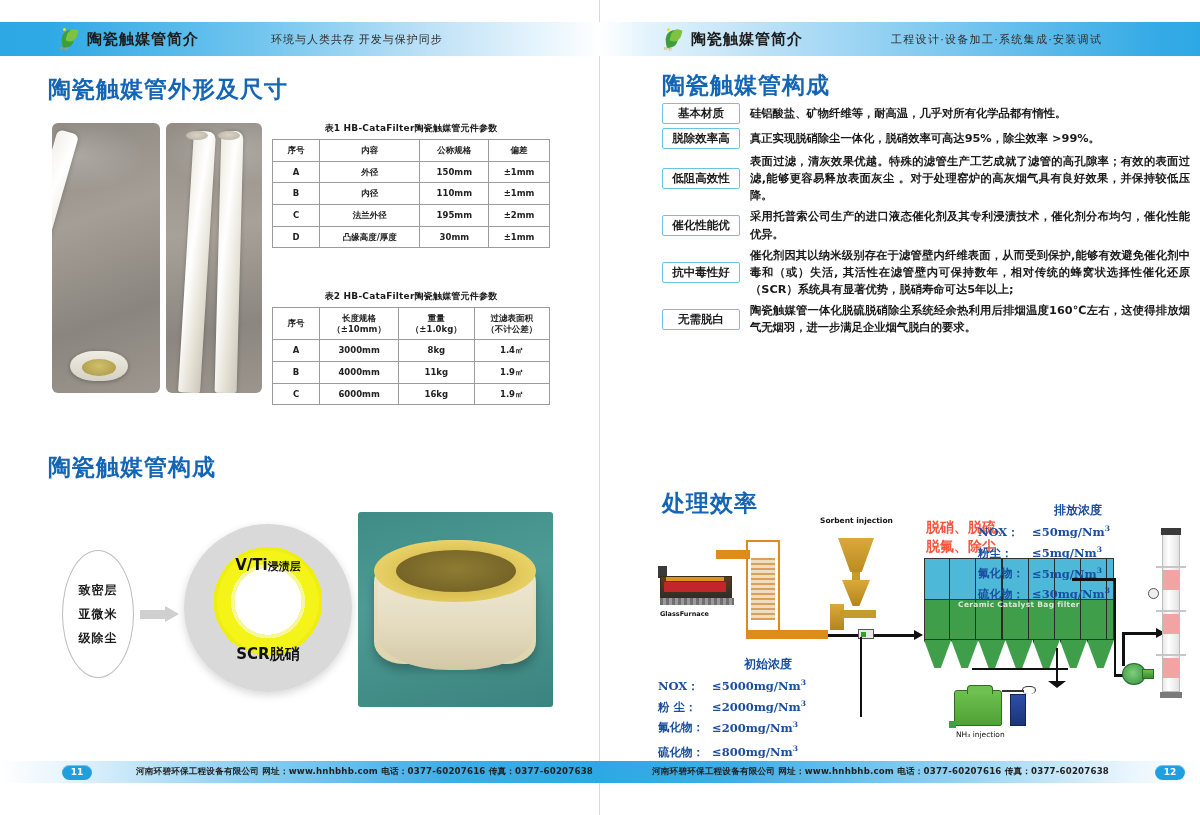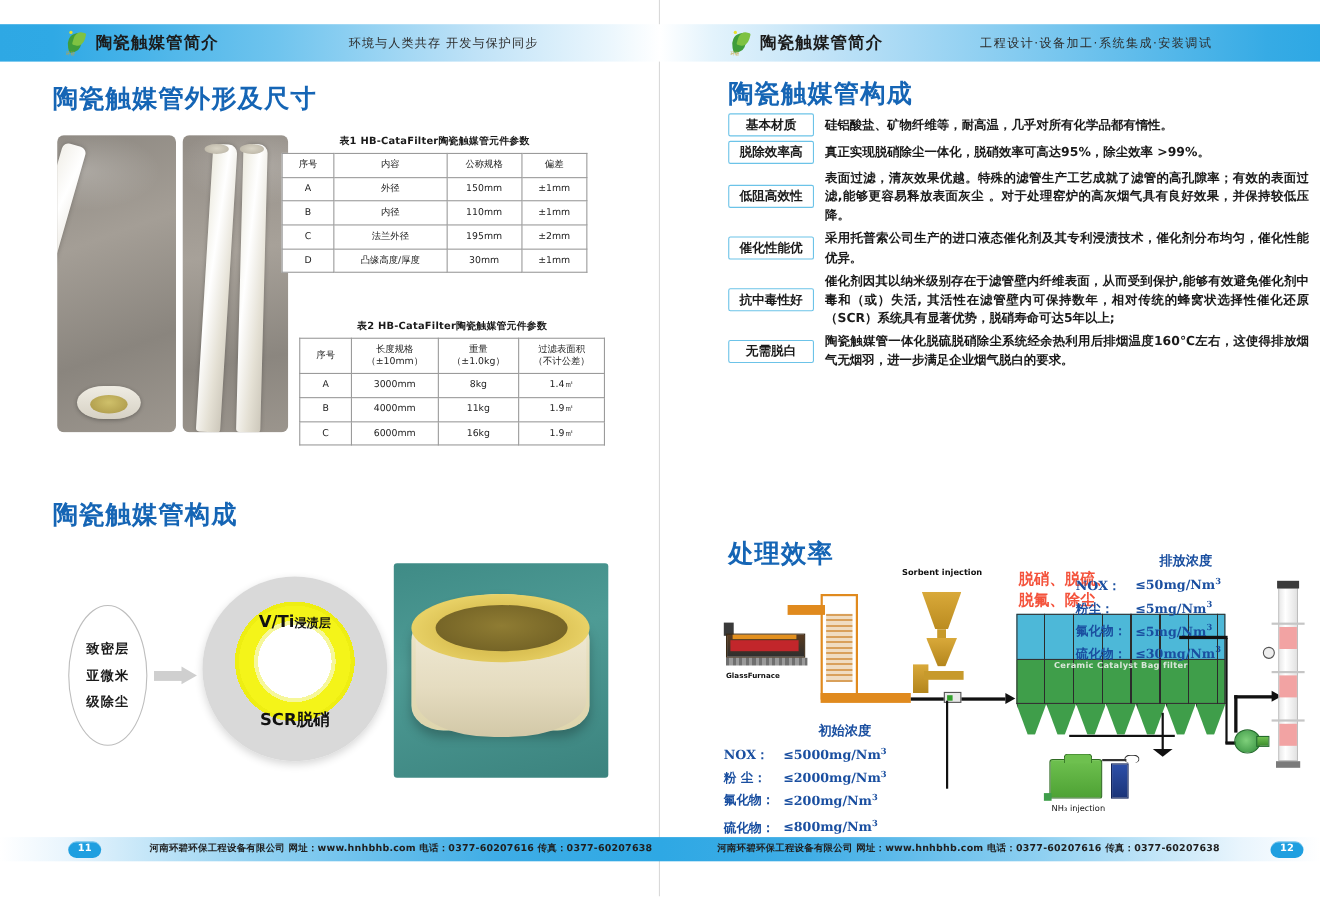--- a/index.html
+++ b/index.html
@@ -52,21 +52,21 @@
     position:absolute; left:2px; bottom:-1px; font-size:4px; color:#c8a33a; letter-spacing:0;
     font-family:"DejaVu Sans",sans-serif;
   }
   .hdr-title {
     font-size:15px; font-weight:bold; color:#1b1b1b; letter-spacing:1px;
     white-space:nowrap;
   }
   .hdr-slogan {
     font-size:11px; color:#2c2c2c; letter-spacing:1px; white-space:nowrap;
   }
-  .hdr.left-band .hdr-slogan { margin-left:118px; }
+  .hdr.left-band .hdr-slogan { margin-left:72px;font-family:Liberation Serif, serif; }
   .hdr.right-band .hdr-slogan { margin-left:88px; letter-spacing:1.3px; }
 
   
   .sec-title {
     position:absolute; font-size:23px; font-weight:bold; color:#1565b5;
     letter-spacing:1px; white-space:nowrap;
   }
 
   
   .photo { position:absolute; overflow:hidden; border-radius:3px; }
@@ -140,21 +140,21 @@
     border-radius:6px 6px 46% 46%/6px 6px 34% 34%;
   }
 
   
   .tbl-wrap { position:absolute; }
   .tbl-cap { text-align:center; font-size:9px; font-weight:bold; color:#1a1a1a;
     margin-bottom:4px; letter-spacing:.2px; }
   table.spec { border-collapse:collapse; width:100%; background:#fff; }
   table.spec th, table.spec td {
     border:1px solid #9b9b9b; text-align:center; color:#222;
-    font-size:8.5px; font-weight:normal; padding:5px 2px; line-height:1.25;
+    font-size:8.5px; font-weight:bold; padding:5px 2px; line-height:1.25;
   }
   table.spec th { font-size:8.5px; }
   table.spec tr td:first-child, table.spec tr th:first-child { width:17%; }
 
   
   .feat-list { position:absolute; left:662px; top:103px; width:528px; }
   .feat-row { display:flex; align-items:center; margin-bottom:4px; }
   .feat-row.multi { align-items:center; }
   .feat-tag {
     flex:0 0 78px; border:1px solid #6cc3e8; border-radius:2px;
@@ -353,21 +353,21 @@
           <span class="flange"></span>
           <span class="bore"></span>
       </div>
       <div class="photo ph-tube2">
         <span class="r1"></span>
           <span class="r2"></span>
         <span class="cap" style="left:20px;"></span>
           <span class="cap" style="left:52px;"></span>
       </div>
 
-      <div class="tbl-wrap" style="left:256px; top:122px; width:278px;">
+      <div class="tbl-wrap" style="left:272px; top:122px; width:278px;">
         <div class="tbl-cap">表1 HB-CataFilter陶瓷触媒管元件参数</div>
         <table class="spec">
           <thead>
             <tr>
               <th>序号</th>
               <th>内容</th>
               <th>公称规格</th>
               <th>偏差</th>
             </tr>
           </thead>

